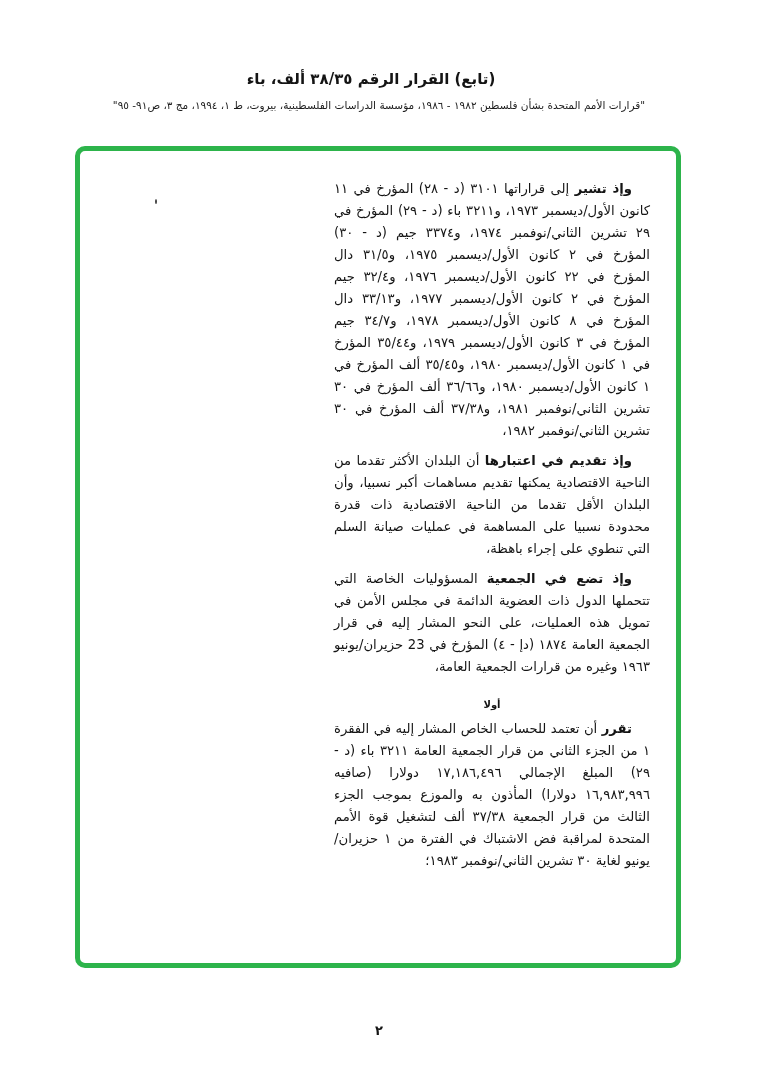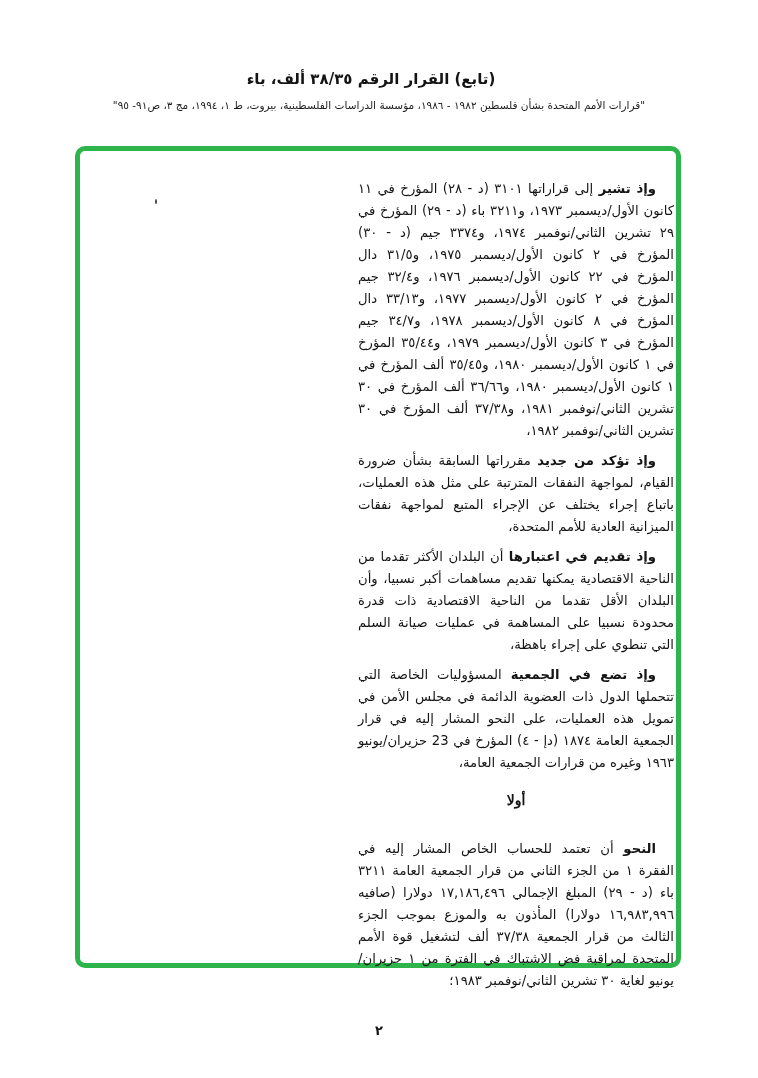--- a/index.html
+++ b/index.html
@@ -35,39 +35,38 @@
     left: 75px; top: 146px;
     width: 596px; height: 812px;
     border: 5px solid #2db44b;
     border-radius: 10px;
     background: transparent;
     pointer-events: none;
   }
   .text-block {
     position: absolute;
     top: 178px;
-    right: 84px;
+    right: 108px;
     width: 316px;
     direction: rtl;
     text-align: justify;
     font-size: 13.2px;
     line-height: 22px;
   }
   .text-block p {
     margin: 0 0 8px 0;
     text-indent: 18px;
   }
   .lead { font-weight: bold; }
   .section-heading {
     text-align: center;
     font-weight: bold;
-    font-size: 14px;
-    margin: 16px 0 26px 0;
+    font-size: 10px;
+    margin: 16px 0 2px 0;
     direction: rtl;
-    font-family: Liberation Serif, serif;
   }
   .page-number {
     position: absolute;
     bottom: 40px; left: 0; right: 0;
     text-align: center;
     font-weight: bold;
     font-size: 13px;
   }
   .speck {
     position: absolute;
@@ -89,35 +88,32 @@
   <div class="annotation-box"></div>
 
   <div class="speck"></div>
 
   <div class="text-block">
 
     <p>
       <span class="lead">وإذ تشير</span><span> إلى قراراتها ٣١٠١ (د - ٢٨) المؤرخ في ١١ كانون الأول/ديسمبر ١٩٧٣، و٣٢١١ باء (د - ٢٩) المؤرخ في ٢٩ تشرين الثاني/نوفمبر ١٩٧٤، و٣٣٧٤ جيم (د - ٣٠) المؤرخ في ٢ كانون الأول/ديسمبر ١٩٧٥، و٣١/٥ دال المؤرخ في ٢٢ كانون الأول/ديسمبر ١٩٧٦، و٣٢/٤ جيم المؤرخ في ٢ كانون الأول/ديسمبر ١٩٧٧، و٣٣/١٣ دال المؤرخ في ٨ كانون الأول/ديسمبر ١٩٧٨، و٣٤/٧ جيم المؤرخ في ٣ كانون الأول/ديسمبر ١٩٧٩، و٣٥/٤٤ المؤرخ في ١ كانون الأول/ديسمبر ١٩٨٠، و٣٥/٤٥ ألف المؤرخ في ١ كانون الأول/ديسمبر ١٩٨٠، و٣٦/٦٦ ألف المؤرخ في ٣٠ تشرين الثاني/نوفمبر ١٩٨١، و٣٧/٣٨ ألف المؤرخ في ٣٠ تشرين الثاني/نوفمبر ١٩٨٢،</span>
     </p>
 
-    <p>
-      <span class="lead">وإذ تؤكد من جديد</span><span> مقرراتها السابقة بشأن ضرورة القيام، لمواجهة النفقات المترتبة على مثل هذه العمليات، باتباع إجراء يختلف عن الإجراء المتبع لمواجهة نفقات الميزانية العادية للأمم المتحدة،</span>
-    </p>
 
     <p>
       <span class="lead">وإذ تقديم في اعتبارها</span><span> أن البلدان الأكثر تقدما من الناحية الاقتصادية يمكنها تقديم مساهمات أكبر نسبيا، وأن البلدان الأقل تقدما من الناحية الاقتصادية ذات قدرة محدودة نسبيا على المساهمة في عمليات صيانة السلم التي تنطوي على إجراء باهظة،</span>
     </p>
 
     <p>
       <span class="lead">وإذ تضع في الجمعية</span><span> المسؤوليات الخاصة التي تتحملها الدول ذات العضوية الدائمة في مجلس الأمن في تمويل هذه العمليات، على النحو المشار إليه في قرار الجمعية العامة ١٨٧٤ (دإ - ٤) المؤرخ في 23 حزيران/يونيو ١٩٦٣ وغيره من قرارات الجمعية العامة،</span>
     </p>
 
     <div class="section-heading">أولا</div>
 
     <p>
-      <span class="lead">النحو</span><span> أن تعتمد للحساب الخاص المشار إليه في الفقرة ١ من الجزء الثاني من قرار الجمعية العامة ٣٢١١ باء (د - ٢٩) المبلغ الإجمالي ١٧,١٨٦,٤٩٦ دولارا (صافيه ١٦,٩٨٣,٩٩٦ دولارا) المأذون به والموزع بموجب الجزء الثالث من قرار الجمعية ٣٧/٣٨ ألف لتشغيل قوة الأمم المتحدة لمراقبة فض الاشتباك في الفترة من ١ حزيران/يونيو لغاية ٣٠ تشرين الثاني/نوفمبر ١٩٨٣؛</span>
+      <span class="lead">تقرر</span><span> أن تعتمد للحساب الخاص المشار إليه في الفقرة ١ من الجزء الثاني من قرار الجمعية العامة ٣٢١١ باء (د - ٢٩) المبلغ الإجمالي ١٧,١٨٦,٤٩٦ دولارا (صافيه ١٦,٩٨٣,٩٩٦ دولارا) المأذون به والموزع بموجب الجزء الثالث من قرار الجمعية ٣٧/٣٨ ألف لتشغيل قوة الأمم المتحدة لمراقبة فض الاشتباك في الفترة من ١ حزيران/يونيو لغاية ٣٠ تشرين الثاني/نوفمبر ١٩٨٣؛</span>
     </p>
 
   </div>
 
   <div class="page-number">٢</div>
 
 </div>
 
 </body></html>

